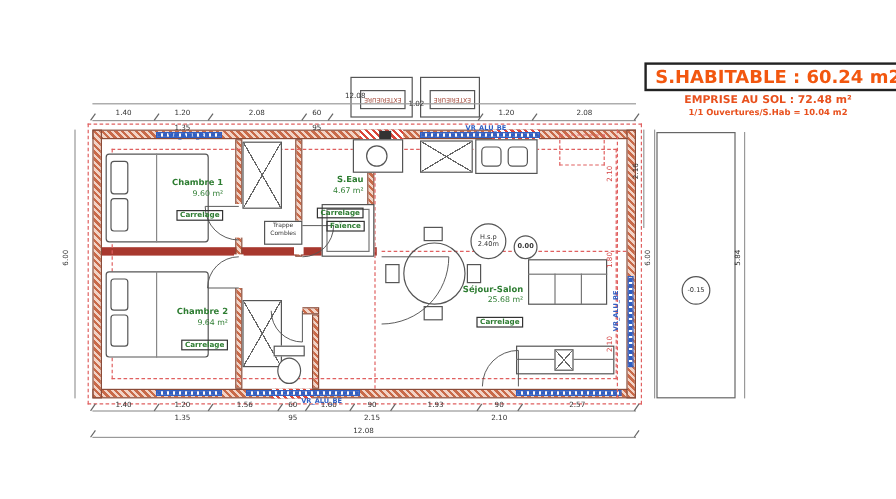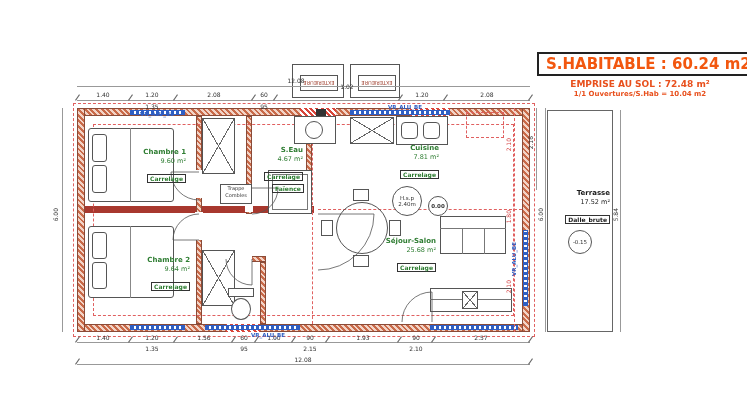--- a/index.html
+++ b/index.html
@@ -140,47 +140,37 @@
   <div class="a rlabel" style="left:130px;top:256px;width:60px">
     <div class="rname">Chambre 2</div>
     <div class="rarea">9.64 m²</div>
     <div class="fbox">Carrelage</div>
   </div>
   <div class="a rlabel" style="left:247px;top:146px;width:56px">
     <div class="rname">S.Eau</div>
     <div class="rarea">4.67 m²</div>
     <div class="fbox">Carrelage</div>
   </div>
-  <div class="a rlabel" style="left:385px;top:144px;width:54px">
-    <div class="rname">Cuisine</div>
-    <div class="rarea">7.81 m²</div>
-    <div class="fbox">Carrelage</div>
-  </div>
   <div class="a rlabel" style="left:374px;top:237px;width:62px">
     <div class="rname">Séjour-Salon</div>
     <div class="rarea">25.68 m²</div>
     <div class="fbox">Carrelage</div>
   </div>
 
   <div class="a fbox" style="left:272px;top:184px;color:#2e7d32">Faïence</div>
 
   <div class="a circ" style="left:392px;top:186px;width:30px;height:30px">
     <span>H.s.p</span>
     <span>2.40m</span>
   </div>
   <div class="a circ" style="left:428px;top:196px;width:20px;height:20px;font-weight:bold">
     <span>0.00</span>
   </div>
 
   <div class="a" style="left:547px;top:110px;width:66px;height:222px;border:1px solid #666"></div>
-  <div class="a rlabel" style="left:550px;top:189px;width:60px;color:#1a1a1a">
-    <div class="rname dk">Terrasse</div>
-    <div class="rarea dk">17.52 m²</div>
-    <div class="fbox">Dalle_brute</div>
-  </div>
   <div class="a circ" style="left:568px;top:230px;width:24px;height:24px">
     <span>-0.15</span>
   </div>
 
   <div class="a extbox" style="left:292px;top:64px;width:52px;height:34px">
     <div class="extinner" style="position:absolute;left:7px;top:10px;width:36px;height:14px">EXTERIEURE</div>
   </div>
   <div class="a extbox" style="left:350px;top:64px;width:50px;height:34px">
     <div class="extinner" style="position:absolute;left:7px;top:10px;width:36px;height:14px">EXTERIEURE</div>
   </div>

